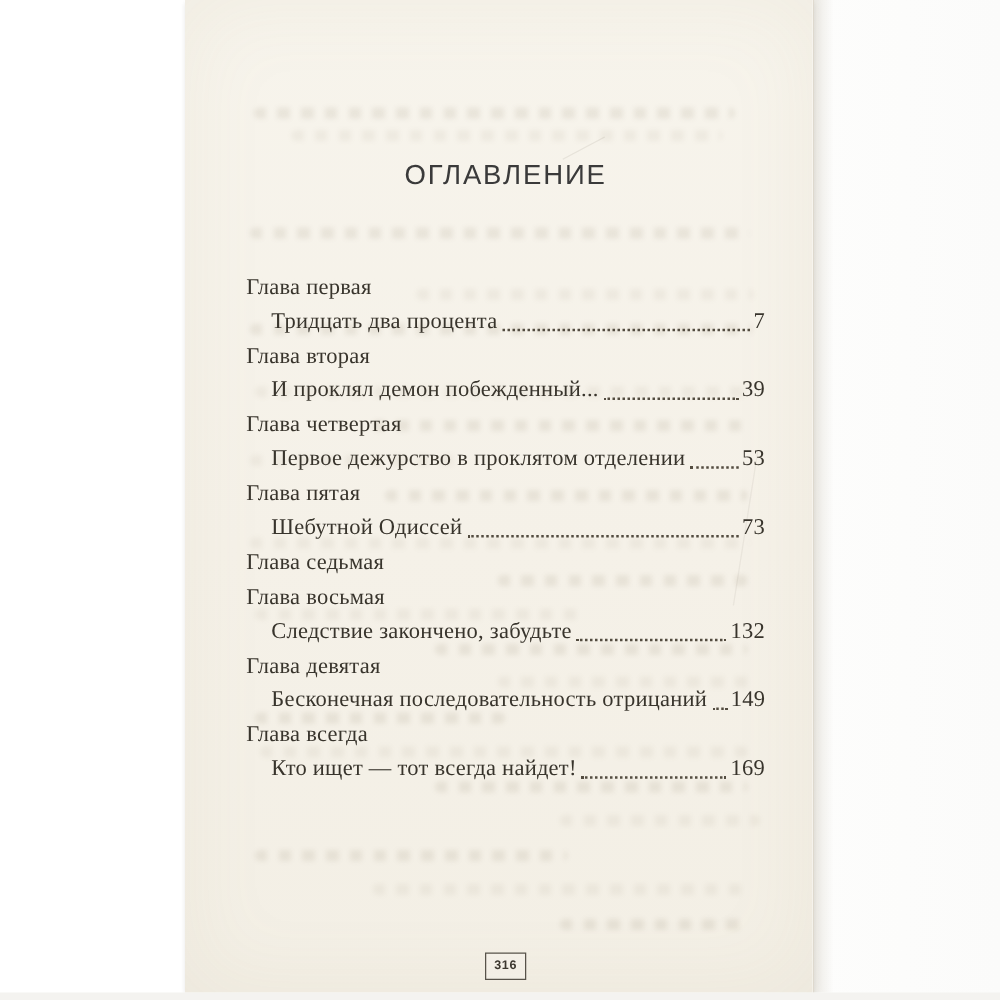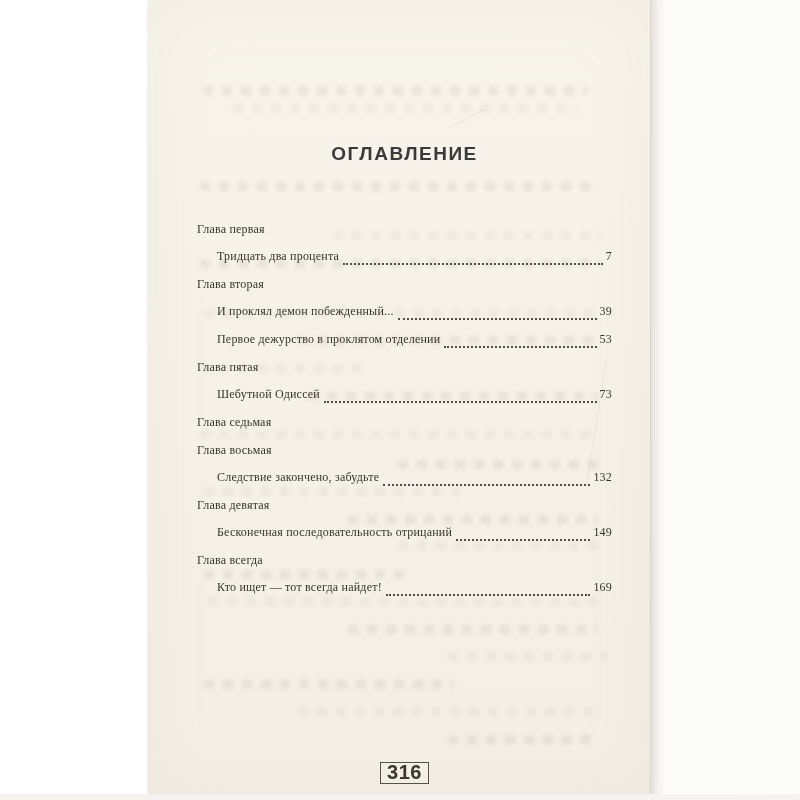--- a/index.html
+++ b/index.html
@@ -35,34 +35,34 @@
   }
   .bottom-strip {
     position: absolute;
     left: 0; top: 794px;
     width: 800px; height: 6px;
     background: #f4f3f0;
   }
   
   .title {
     position: absolute;
-    top: 143px; left: 49px;
+    top: 127px; left: 49px;
     width: 415px;
     text-align: center;
     font-family: "Liberation Sans", sans-serif;
-    font-weight: bold;
-    font-size: 19px;
+    font-weight: normal;
+    font-size: 22px;
     letter-spacing: 1.5px;
     color: #3a3a3a;
   }
   .toc {
     position: absolute;
     top: 216px; left: 49px;
     width: 415px;
-    font-size: 12px;
+    font-size: 18px;
     color: #38342c;
     letter-spacing: 0.2px;
   }
   .entry { margin-bottom: 1px; }
   .chapter {
     line-height: 27px;
     white-space: nowrap;
   }
   .toc-line {
     display: flex;
@@ -87,21 +87,21 @@
     top: 762px; left: 49px;
     width: 415px;
     display: flex;
     justify-content: center;
   }
   .folio {
     border: 1.5px solid #575249;
     padding: 0px 6px 1px 6px;
     font-family: "Liberation Sans", sans-serif;
     font-weight: bold;
-    font-size: 20px;
+    font-size: 10px;
     letter-spacing: 0.5px;
     color: #3b362e;
     line-height: 19px;
     background: rgba(255,255,255,0.15);
   }
   
   .ghost {
     position: absolute;
     height: 9px;
     border-radius: 4px;
@@ -168,20 +168,21 @@
         <div class="chapter">Глава вторая</div>
         <div class="toc-line">
           <span class="t">И проклял демон побежденный...</span>
           <span class="dots"></span>
           <span class="pg">39</span>
         </div>
       </div>
 
 
       <div class="entry">
+        <div class="chapter">Глава четвертая</div>
         <div class="toc-line">
           <span class="t">Первое дежурство в проклятом отделении</span>
           <span class="dots"></span>
           <span class="pg">53</span>
         </div>
       </div>
 
       <div class="entry">
         <div class="chapter">Глава пятая</div>
         <div class="toc-line">

